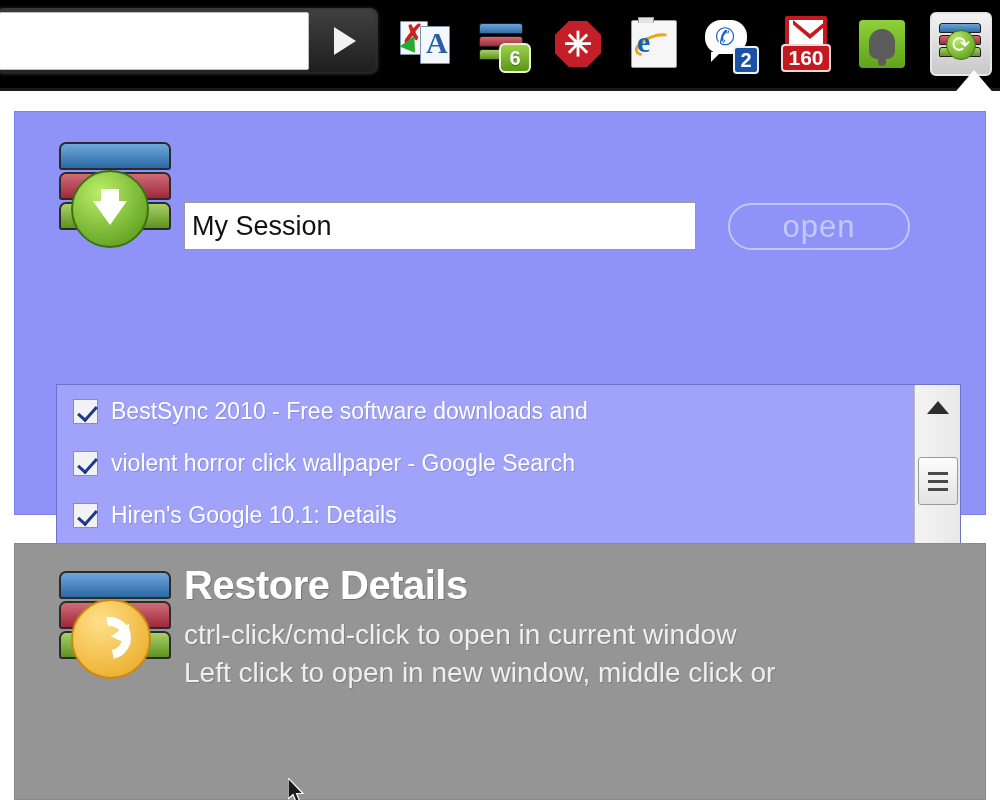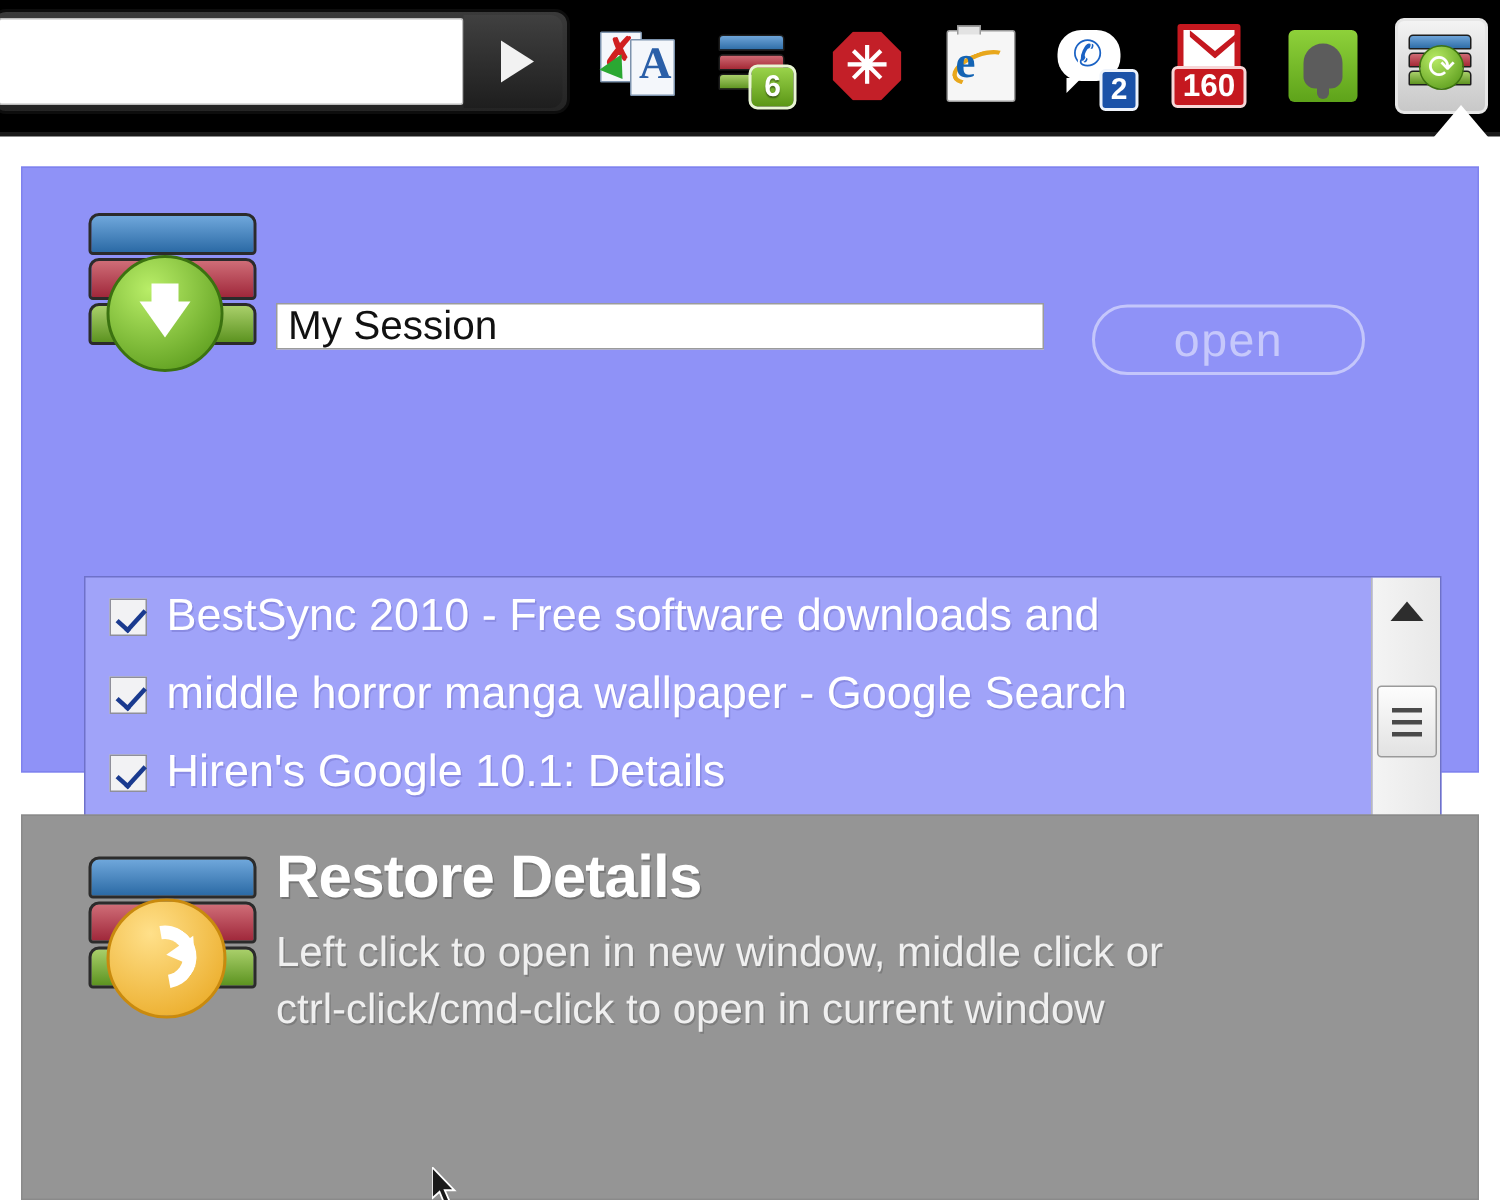--- a/index.html
+++ b/index.html
@@ -321,21 +321,21 @@
   }
 
   .save-title {
     position: absolute; left: 184px; top: 133px;
     font-size: 42px; font-weight: bold; color: #ffffff;
     letter-spacing: -0.5px;
     text-shadow: 1px 1px 0 rgba(90,90,200,.5);
   }
   .save-name-input {
     position: absolute; left: 184px; top: 202px;
-    width: 512px; height: 31px;
+    width: 512px; height: 48px;
     background: #ffffff;
     border: 1px solid #9b9b9b;
     font-size: 27px; color: #111;
     padding: 0 7px;
     outline: none;
     font-family: "Liberation Sans", sans-serif;
   }
   .save-btn {
     position: absolute; left: 728px; top: 203px;
     width: 182px; height: 47px;
@@ -371,21 +371,21 @@
   }
   .cbox:after {
     content: "";
     position: absolute; left: 8px; top: 2px;
     width: 8px; height: 16px;
     border: solid #1a3a8f;
     border-width: 0 3px 3px 0;
     transform: rotate(42deg);
   }
   .tab-label {
-    font-size: 30px; color: #ffffff;
+    font-size: 23px; color: #ffffff;
     white-space: nowrap;
     text-shadow: 1px 1px 0 rgba(110,110,200,.45);
   }
 
   .vscroll {
     position: absolute; right: 0; top: 0;
     width: 46px; height: 100%;
     background: linear-gradient(90deg,#f4f4f4,#e8e8e8);
     border-left: 1px solid #b9b9b9;
   }
@@ -583,21 +583,21 @@
 
     <div class="tablist-box">
 
       <div class="tab-row">
         <div class="cbox"></div>
         <div class="tab-label">BestSync 2010 - Free software downloads and</div>
       </div>
 
       <div class="tab-row">
         <div class="cbox"></div>
-        <div class="tab-label">middle horror manga wallpaper - Google Search</div>
+        <div class="tab-label">violent horror click wallpaper - Google Search</div>
       </div>
 
       <div class="tab-row">
         <div class="cbox"></div>
         <div class="tab-label">Hiren's Google 10.1: Details</div>
       </div>
 
       <div class="tab-row">
         <div class="cbox"></div>
         <div class="tab-label">after BSOD firefox won't start - Google Search</div>
@@ -631,21 +631,21 @@
       <div class="bar b3"></div>
       <div class="circ">
           <div class="redo-arrow"></div>
         </div>
     </div>
 
   </div>
 
   <div class="restore-title">Restore Details</div>
   <div class="restore-sub">
+    <div>ctrl-click/cmd-click to open in current window</div>
     <div>Left click to open in new window, middle click or</div>
-    <div>ctrl-click/cmd-click to open in current window</div>
   </div>
 
   <svg class="mouse-cursor" viewBox="0 0 20 28">
     <polygon points="0,0 0,21 5,16.5 8.5,25 12,23.5 8.5,15.5 15,15.5" fill="#1a1a1a" stroke="#ffffff" stroke-width="1.2"></polygon>
   </svg>
 
 </div>
 
 </body></html>

